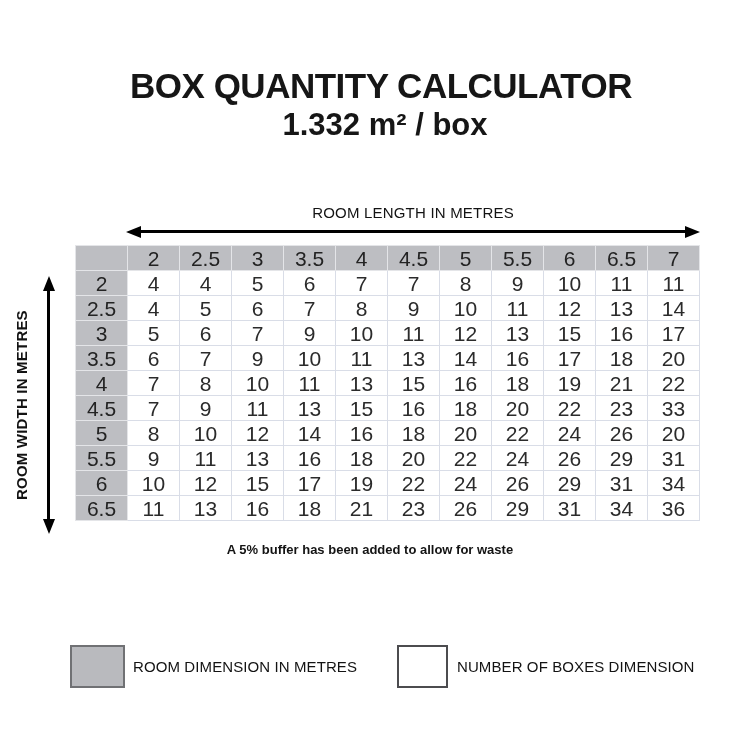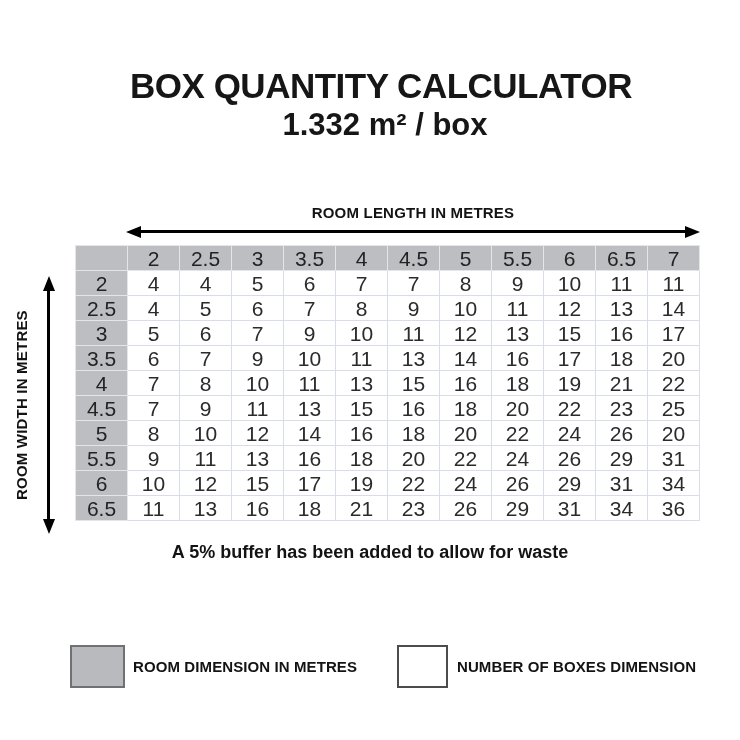--- a/index.html
+++ b/index.html
@@ -7,21 +7,21 @@
   body {
     width:740px; height:740px; position:relative; overflow:hidden;
     font-family:"Liberation Sans", sans-serif; color:#111;
   }
   .title-block { position:absolute; top:66px; left:11px; width:740px; text-align:center; }
   .title { font-size:35px; font-weight:700; letter-spacing:-0.5px; line-height:1.12; color:#161616; }
   .subtitle { font-size:31px; font-weight:700; margin-top:2px; color:#161616;margin-left:8px; }
 
   .top-axis-label {
     position:absolute; left:126px; top:204px; width:574px;
-    text-align:center; font-weight:700; font-size:15px; letter-spacing:0.2px; color:#131313;
+    text-align:center; font-weight:400; font-size:15px; letter-spacing:0.2px; color:#131313;
   }
   .h-arrow { position:absolute; left:126px; top:225px; width:574px; height:13px; display:flex; align-items:center; }
   .h-line { flex:1; height:3px; background:#000; }
   .tri-left  { width:0; height:0; border-top:6px solid transparent; border-bottom:6px solid transparent; border-right:15px solid #000; }
   .tri-right { width:0; height:0; border-top:6px solid transparent; border-bottom:6px solid transparent; border-left:15px solid #000; }
 
   .v-arrow { position:absolute; left:42px; top:276px; width:13px; height:258px; display:flex; flex-direction:column; align-items:center; }
   .v-line { flex:1; width:3px; background:#000; }
   .tri-up   { width:0; height:0; border-left:6px solid transparent; border-right:6px solid transparent; border-bottom:15px solid #000; }
   .tri-down { width:0; height:0; border-left:6px solid transparent; border-right:6px solid transparent; border-top:15px solid #000; }
@@ -41,29 +41,29 @@
   table.qty-table td {
     height:25px; text-align:center; vertical-align:middle;
     border:1px solid #d9dde7; padding:0; line-height:1; font-weight:400;
   }
   table.qty-table td.hdr {
     background:#bdbec2; border:1px solid #e4e5e8; color:#232323;
   }
 
   .footnote {
     position:absolute; left:0; top:542px; width:740px; text-align:center;
-    font-weight:700; font-size:18px; color:#131313;
+    font-weight:700; font-size:13px; color:#131313;
   }
 
   .swatch { position:absolute; top:645px; height:43px; }
   .swatch.gray  { left:70px;  width:55px; background:#b9babe; border:2px solid #707174; }
   .swatch.white { left:397px; width:51px; background:#ffffff; border:2px solid #4c4c4f; }
   .legend-label {
     position:absolute; top:645px; height:43px; display:flex; align-items:center;
-    font-weight:700; font-size:15px; letter-spacing:0.1px; color:#131313; white-space:nowrap;
+    font-weight:400; font-size:15px; letter-spacing:0.1px; color:#131313; white-space:nowrap;
   }
   .legend-label.l1 { left:133px; }
   .legend-label.l2 { left:457px; }
 </style>
 </head>
 <body>
 
 <div class="title-block">
   <div class="title">BOX QUANTITY CALCULATOR</div>
   <div class="subtitle">1.332 m² / box</div>
@@ -176,21 +176,21 @@
         <td>7</td>
         <td>9</td>
         <td>11</td>
         <td>13</td>
         <td>15</td>
         <td>16</td>
         <td>18</td>
         <td>20</td>
         <td>22</td>
         <td>23</td>
-        <td>25</td>
+        <td>33</td>
       </tr>
       <tr>
         <td class="hdr">5</td>
         <td>8</td>
         <td>10</td>
         <td>12</td>
         <td>14</td>
         <td>16</td>
         <td>18</td>
         <td>20</td>

